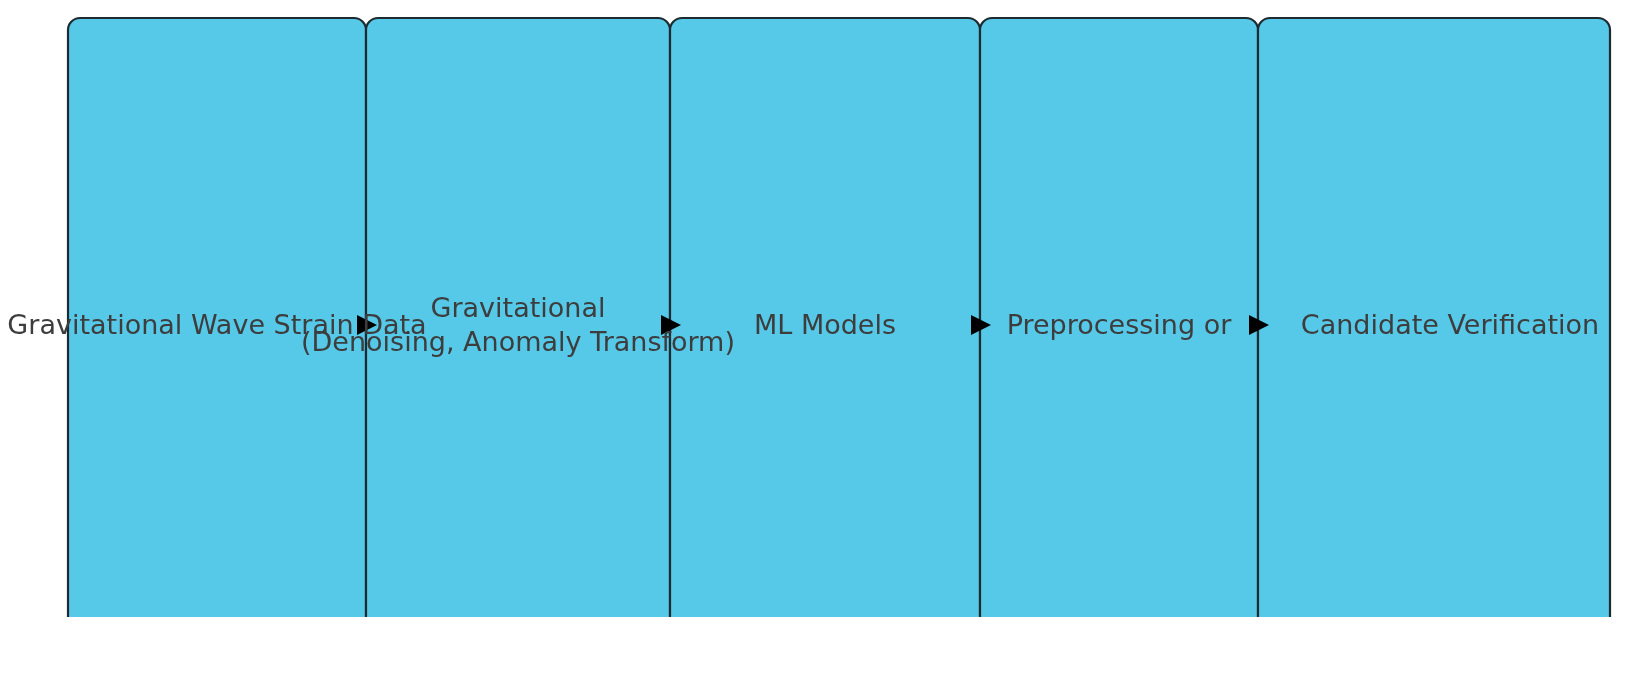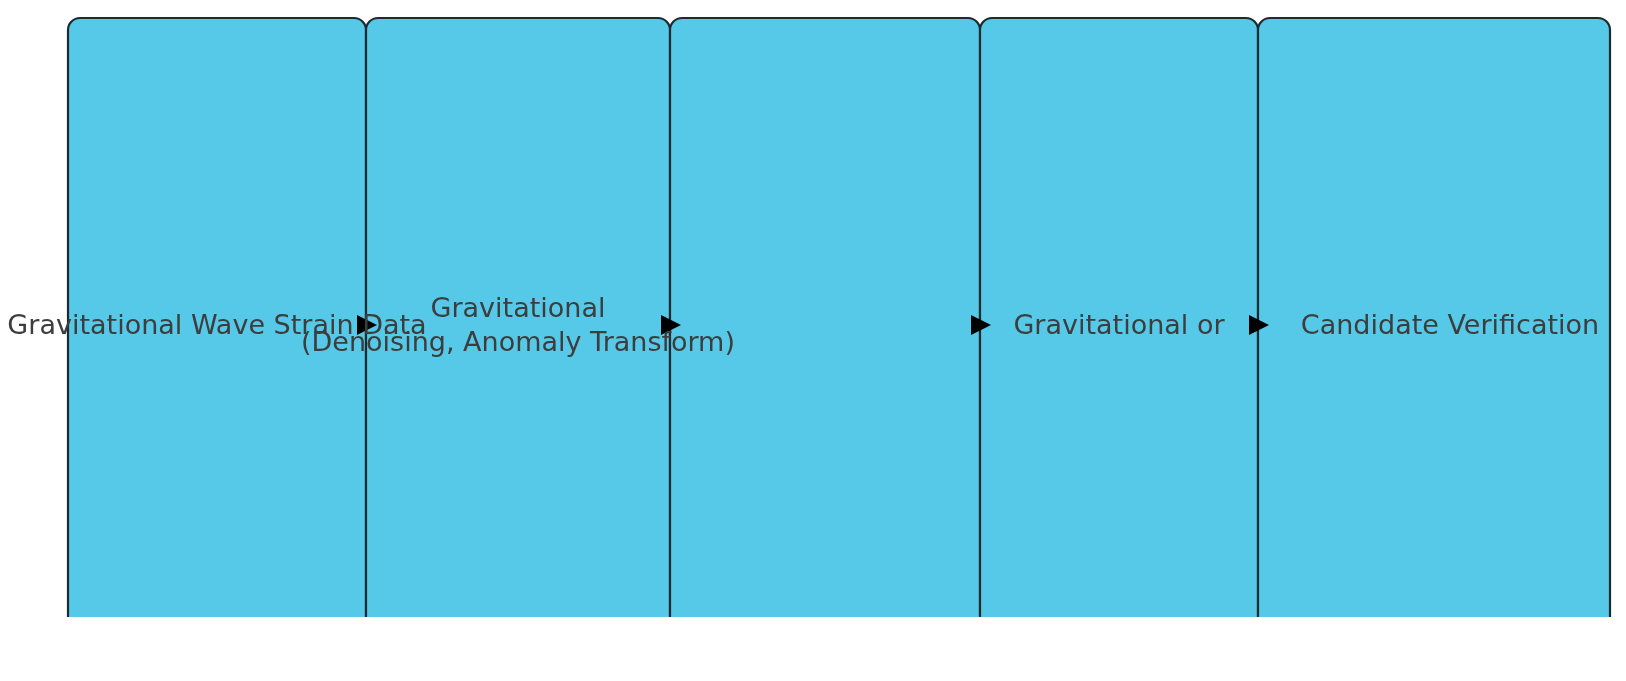--- a/index.html
+++ b/index.html
@@ -72,22 +72,23 @@
 
   <div id="labels-layer">
       <div class="stage-label" style="left: 217px; top: 325px; color: rgb(61, 61, 61);">
         <span class="line">Gravitational Wave Strain Data</span>
       </div>
       <div class="stage-label" style="left: 518px; top: 325px; color: rgb(61, 61, 61);">
         <span class="line">Gravitational</span>
         <span class="line">(Denoising, Anomaly Transform)</span>
       </div>
       <div class="stage-label" style="left: 825px; top: 325px; color: rgb(61, 61, 61);">
+        <span class="line">ML Models</span>
       </div>
       <div class="stage-label" style="left: 1119px; top: 325px; color: rgb(61, 61, 61);">
-        <span class="line">Gravitational or</span>
+        <span class="line">Preprocessing or</span>
       </div>
       <div class="stage-label" style="left: 1450px; top: 325px; color: rgb(61, 61, 61);">
         <span class="line">Candidate Verification</span>
       </div>
     </div>
 
 </div>
 
 </body></html>

